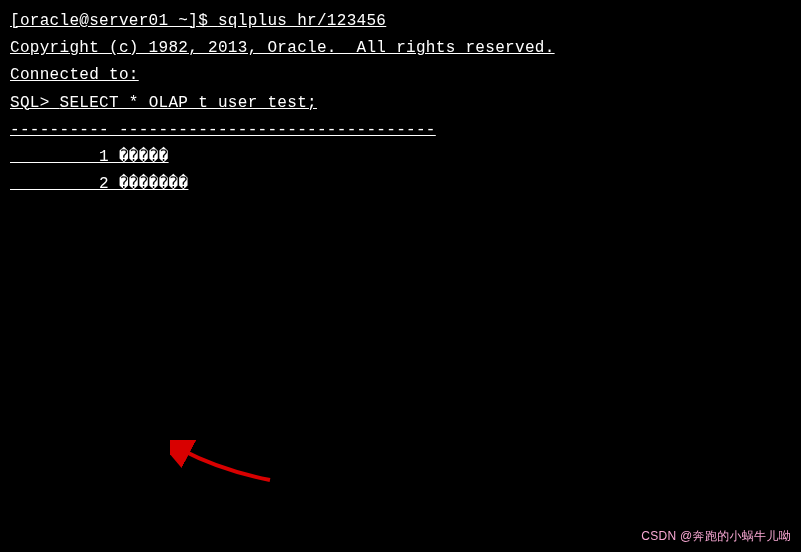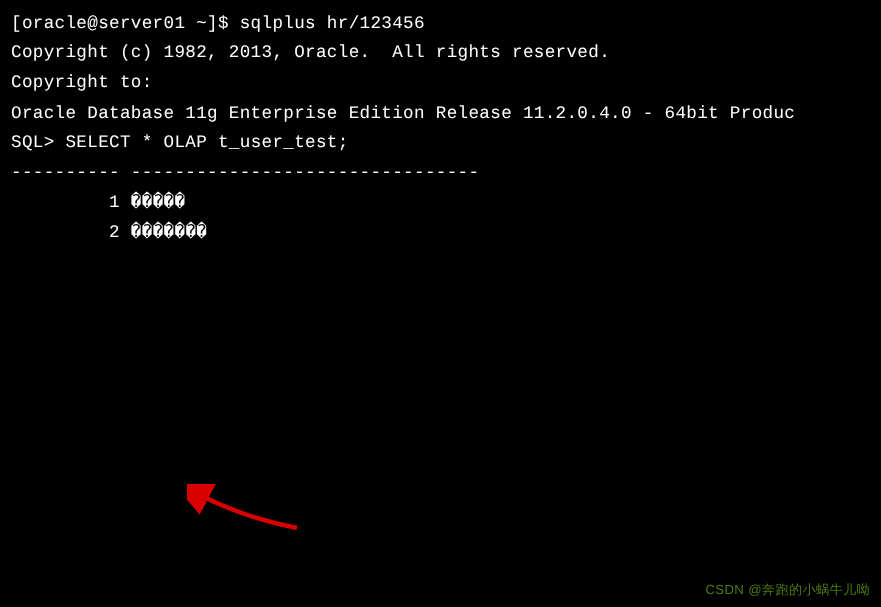--- a/index.html
+++ b/index.html
@@ -9,55 +9,54 @@
     font-family: "Consolas", "Courier New", monospace;
     font-size: 16px;
     line-height: 1.7;
     padding: 8px 10px;
     width: 801px;
     height: 552px;
     overflow: hidden;
     position: relative;
     letter-spacing: 0.3px;
   }
-  .line { white-space: pre; }
+  .line { white-space: pre; text-decoration: underline; }
   .cursor {
     display: inline-block;
     width: 9px;
     height: 18px;
     background: #fff;
     vertical-align: text-bottom;
   }
   .arrow {
     position: absolute;
     left: 170px;
     top: 440px;
     pointer-events: none;
   }
   .watermark {
     position: absolute;
     right: 10px;
     bottom: 6px;
-    color: #4d7c0f;
+    color: #f9a8d4;
     font-size: 12px;
     font-family: sans-serif;
   }
 </style>
 </head>
 <body>
 
 <div>
   <div class="line"><span>[oracle@server01 ~]$ </span><span>sqlplus hr/123456</span></div>
   <div class="line"></div>
   <div class="line"></div>
   <div class="line">Copyright (c) 1982, 2013, Oracle.  All rights reserved.</div>
   <div class="line"></div>
   <div class="line"></div>
-  <div class="line">Copyright to:</div>
-  <div class="line">Oracle Database 11g Enterprise Edition Release 11.2.0.4.0 - 64bit Produc</div>
+  <div class="line">Connected to:</div>
   <div class="line"></div>
   <div class="line"><span>SQL&gt; </span><span>SELECT * OLAP t_user_test;</span></div>
   <div class="line"></div>
   <div class="line">---------- --------------------------------</div>
   <div class="line">         1 �����</div>
   <div class="line">         2 �������</div>
   <div class="line"></div>
 </div>
 
 <svg class="arrow" width="110" height="50">

